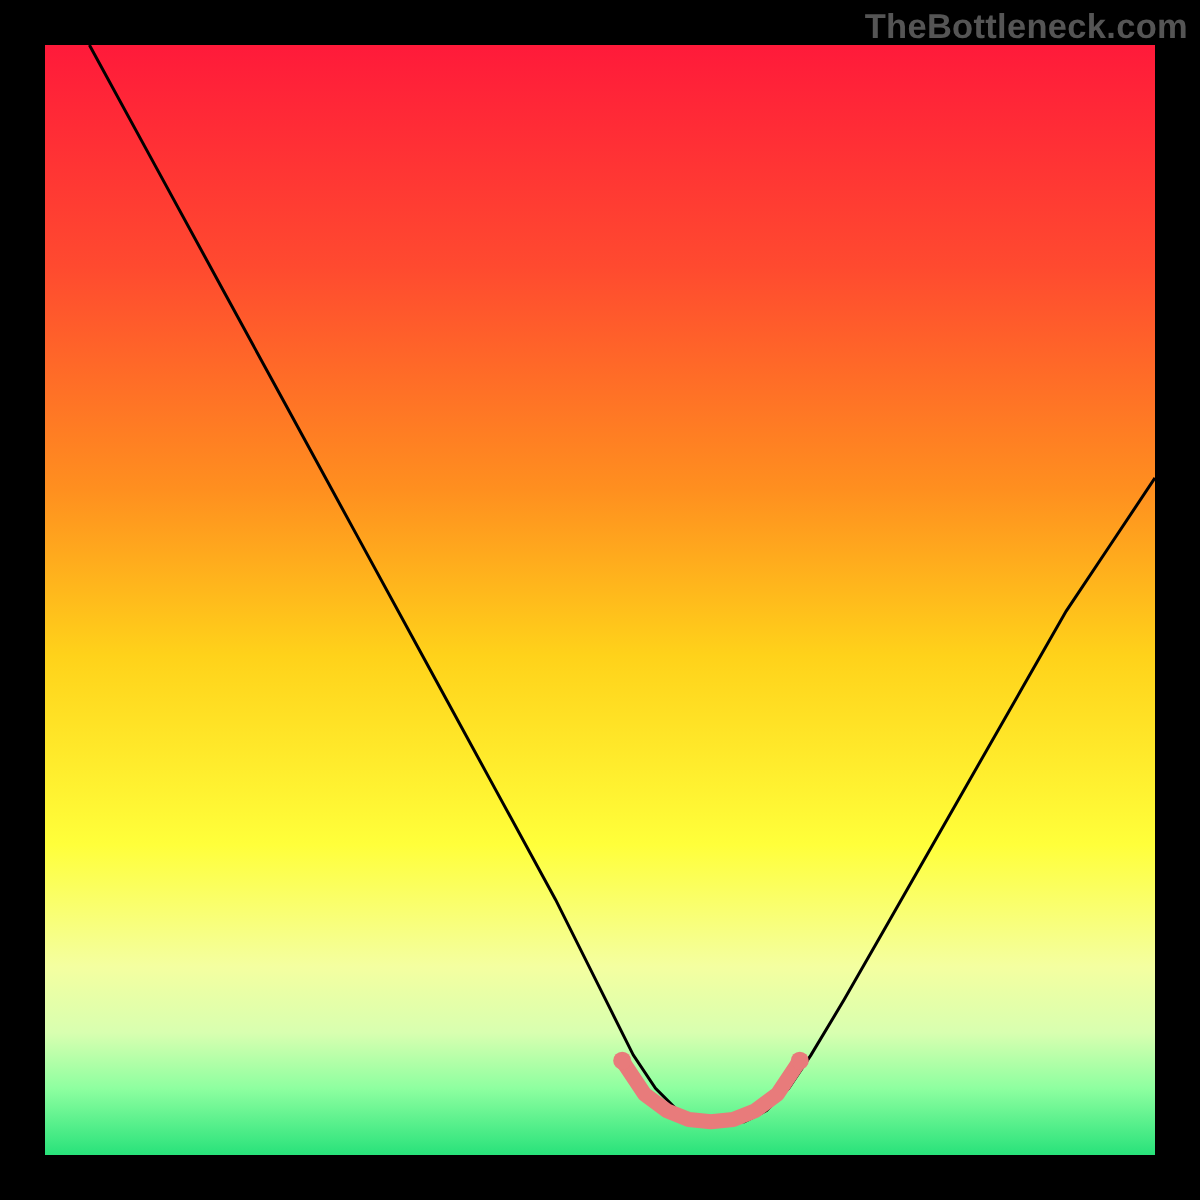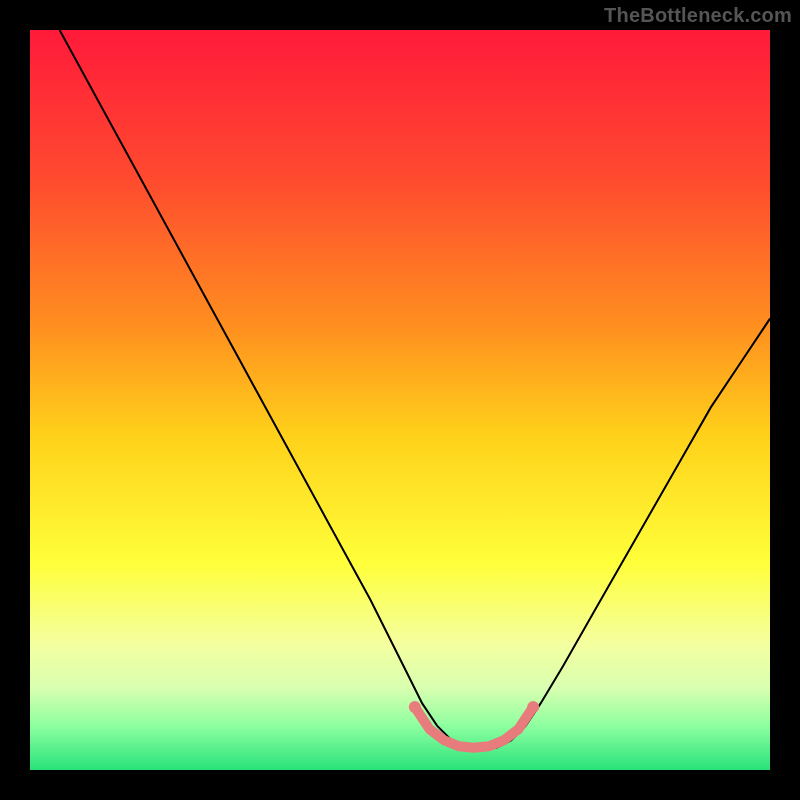--- a/index.html
+++ b/index.html
@@ -22,21 +22,21 @@
     left: 30px;
     top: 30px;
     width: 740px;
     height: 740px;
   }
   .watermark {
     position: absolute;
     top: 4px;
     right: 8px;
     color: #555;
-    font-size: 20px;
+    font-size: 23px;
     font-weight: 600;
     letter-spacing: 0.2px;
     user-select: none;
   }
   svg { display: block; }
 </style>
 </head>
 <body>
 
 <div class="frame">

